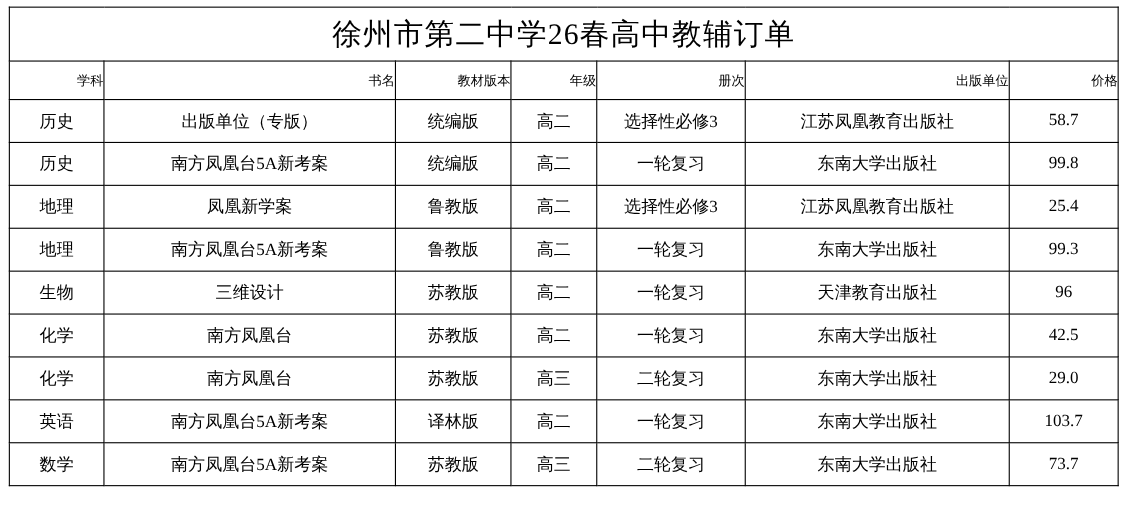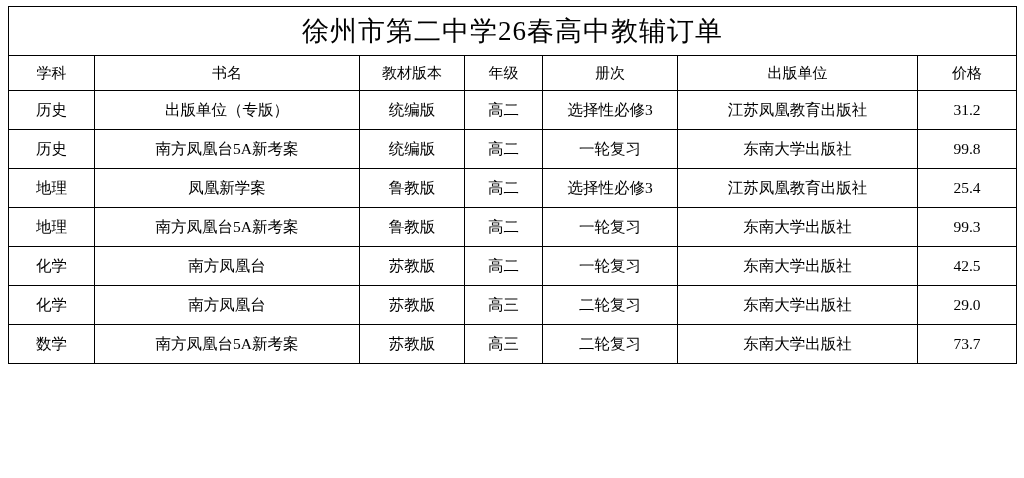--- a/index.html
+++ b/index.html
@@ -37,21 +37,22 @@
   }
   .title-cell {
     height: 48px;
     font-size: 27px;
     font-weight: bold;
     letter-spacing: 1px;
     font-family: "Liberation Serif", "DejaVu Serif", serif;
   }
   thead tr.header-row td {
     height: 34px;
-    font-size: 15px;
+    font-size: 12px;
+    text-align: right;
   }
   tbody tr td {
     height: 38px;
     font-size: 15.5px;
   }
   
   col.c0 { width: 86px; }
   col.c1 { width: 265px; }
   col.c2 { width: 105px; }
   col.c3 { width: 78px; }
@@ -88,21 +89,21 @@
       </tr>
     </thead>
     <tbody>
       <tr>
         <td>历史</td>
         <td>出版单位（专版）</td>
         <td>统编版</td>
         <td>高二</td>
         <td>选择性必修3</td>
         <td>江苏凤凰教育出版社</td>
-        <td>31.2</td>
+        <td>58.7</td>
       </tr>
       <tr>
         <td>历史</td>
         <td>南方凤凰台5A新考案</td>
         <td>统编版</td>
         <td>高二</td>
         <td>一轮复习</td>
         <td>东南大学出版社</td>
         <td>99.8</td>
       </tr>
@@ -118,38 +119,56 @@
       <tr>
         <td>地理</td>
         <td>南方凤凰台5A新考案</td>
         <td>鲁教版</td>
         <td>高二</td>
         <td>一轮复习</td>
         <td>东南大学出版社</td>
         <td>99.3</td>
       </tr>
       <tr>
+        <td>生物</td>
+        <td>三维设计</td>
+        <td>苏教版</td>
+        <td>高二</td>
+        <td>一轮复习</td>
+        <td>天津教育出版社</td>
+        <td>96</td>
+      </tr>
+      <tr>
         <td>化学</td>
         <td>南方凤凰台</td>
         <td>苏教版</td>
         <td>高二</td>
         <td>一轮复习</td>
         <td>东南大学出版社</td>
         <td>42.5</td>
       </tr>
       <tr>
         <td>化学</td>
         <td>南方凤凰台</td>
         <td>苏教版</td>
         <td>高三</td>
         <td>二轮复习</td>
         <td>东南大学出版社</td>
         <td>29.0</td>
       </tr>
       <tr>
+        <td>英语</td>
+        <td>南方凤凰台5A新考案</td>
+        <td>译林版</td>
+        <td>高二</td>
+        <td>一轮复习</td>
+        <td>东南大学出版社</td>
+        <td>103.7</td>
+      </tr>
+      <tr>
         <td>数学</td>
         <td>南方凤凰台5A新考案</td>
         <td>苏教版</td>
         <td>高三</td>
         <td>二轮复习</td>
         <td>东南大学出版社</td>
         <td>73.7</td>
       </tr>
 
     </tbody>

